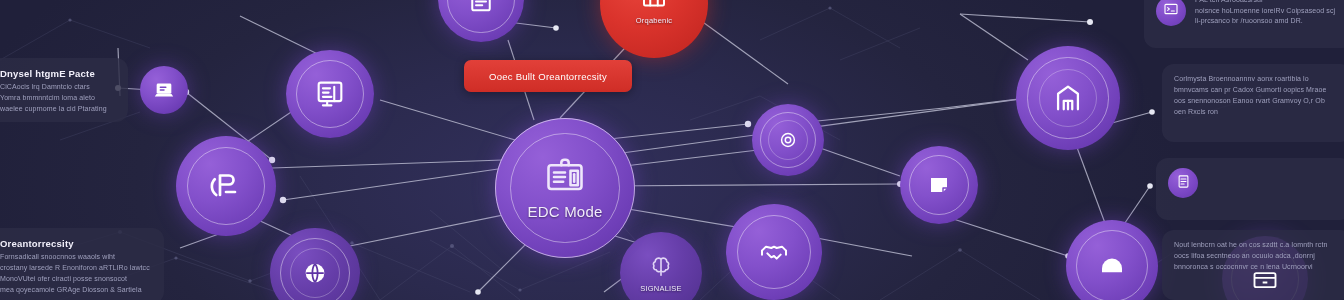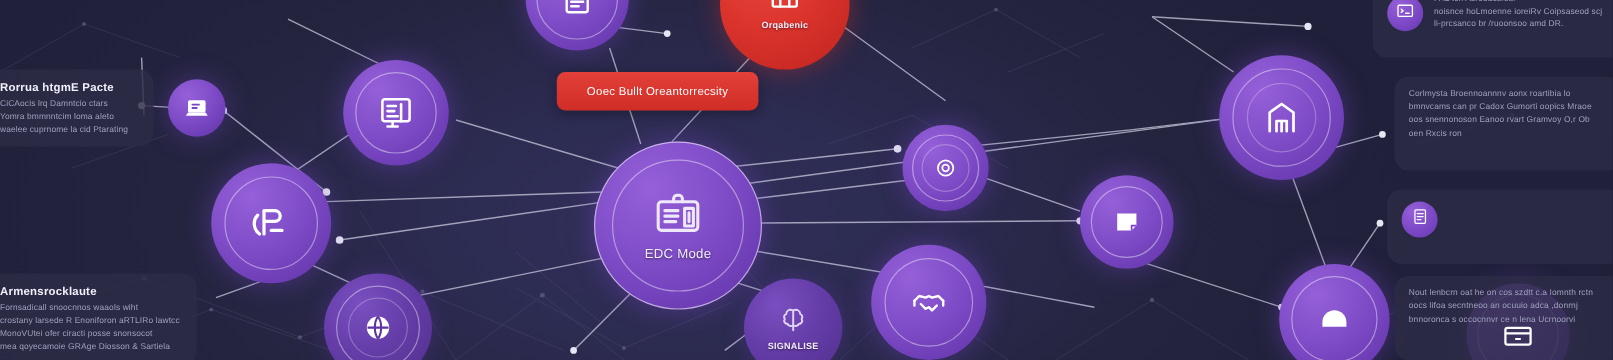--- a/index.html
+++ b/index.html
@@ -74,27 +74,27 @@
     position: relative;
     z-index: 3;
     display: block;
     line-height: 0;
   }
   .node .glyph svg { display: block; }
   .node-label {
     position: relative;
     z-index: 3;
     margin-top: 3px;
-    font-size: 11px;
+    font-size: 15px;
     letter-spacing: 0.2px;
     color: #f1ecfb;
     text-shadow: 0 1px 2px rgba(0,0,0,0.5);
     white-space: nowrap;
   }
-  .node-label.sm { font-size: 7.5px; font-weight: bold; }
+  .node-label.sm { font-size: 7.5px; }
 
   
   .pill {
     position: absolute;
     background: linear-gradient(180deg, #e24039 0%, #cf2d26 100%);
     color: #fff;
     border-radius: 7px;
     display: flex;
     align-items: center;
     justify-content: center;
@@ -398,30 +398,30 @@
         <path d="M17 10v4"></path>
       </svg>
     </span>
     <span class="node-label">EDC Mode</span>
   </div>
 
   <div class="pill" style="left:464px; top:60px; width:168px; height:32px;">Ooec Bullt Oreantorrecsity</div>
 
   <div class="panel" style="left:-12px; top:58px; width:140px; height:64px;">
     <div class="panel-text">
-      <div class="panel-title">Rorrua htgmE Pacte</div>
+      <div class="panel-title">Dnysel htgmE Pacte</div>
       <div class="panel-body" style="white-space:pre-line;">CiCAocis lrq Damntcio ctars
 Yomra bmmnntcim loma aleto
 waelee cuprnome la cid Ptarating</div>
     </div>
   </div>
 
   <div class="panel" style="left:-12px; top:228px; width:176px; height:76px;">
     <div class="panel-text">
-      <div class="panel-title">Armensrocklaute</div>
+      <div class="panel-title">Oreantorrecsity</div>
       <div class="panel-body" style="white-space:pre-line;">Fornsadicall snoocnnos waaols wiht
 crostany larsede R Enoniforon aRTLIRo lawtcc
 MonoVUtei ofer ciracti posse snonsocot
 mea qoyecamoie GRAge Diosson &amp; Sartiela</div>
     </div>
   </div>
 
   <div class="panel no-title" style="left:1144px; top:-26px; width:210px; height:74px; align-items:center;">
     <div class="panel-icon">
       <span class="glyph">

